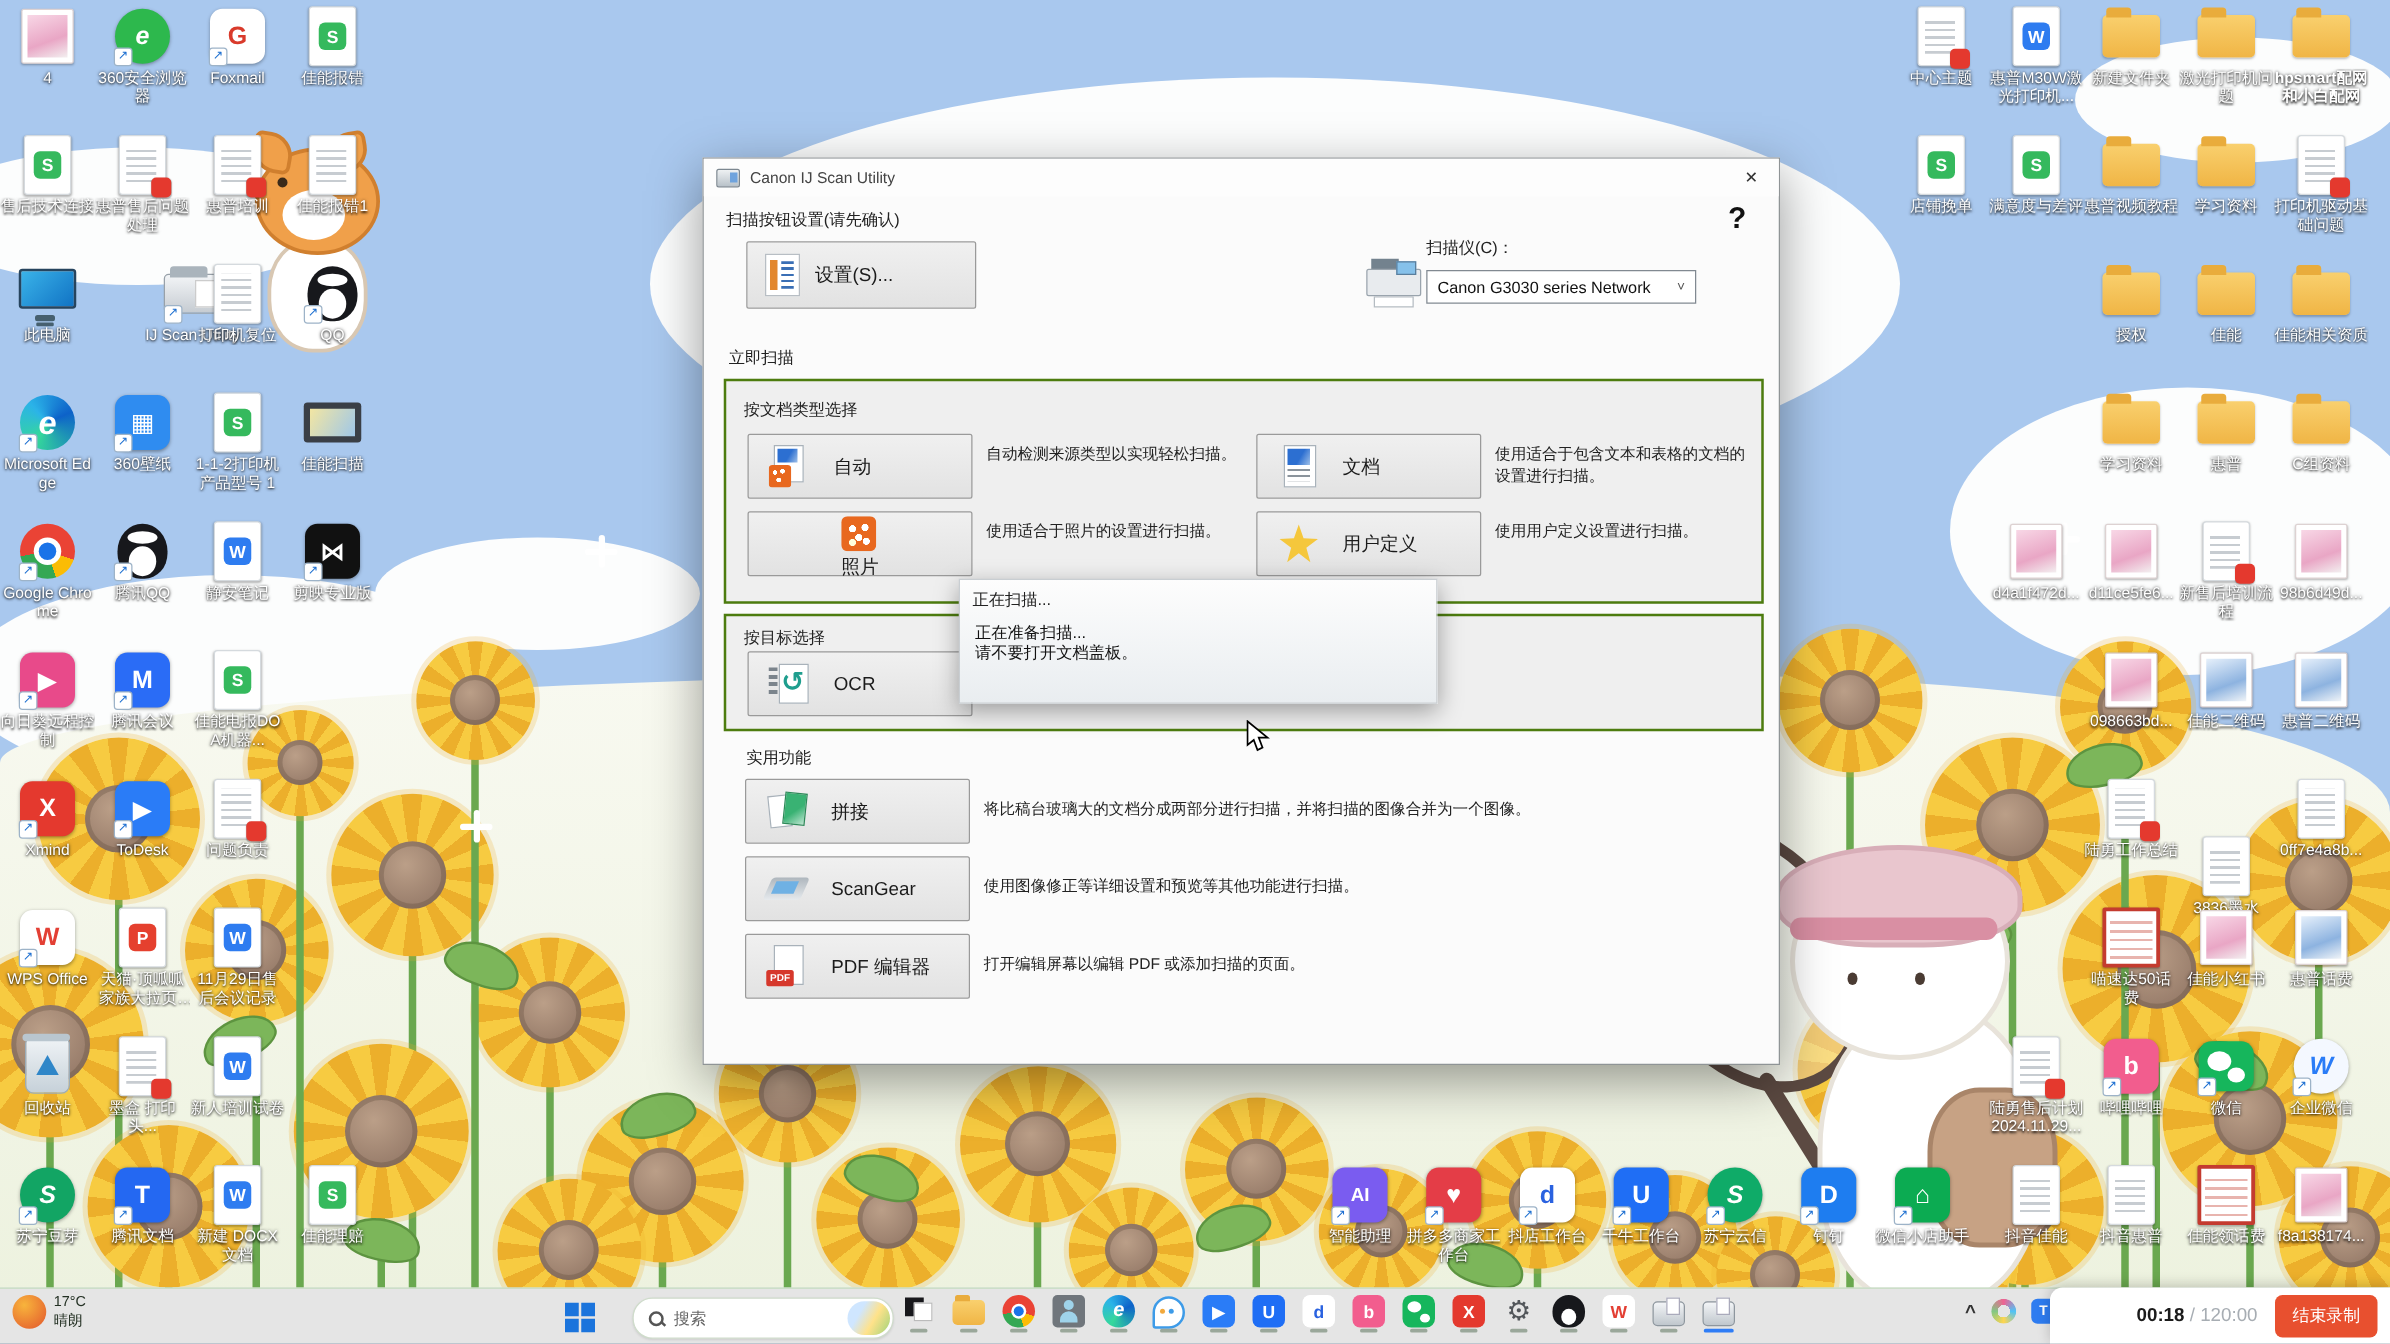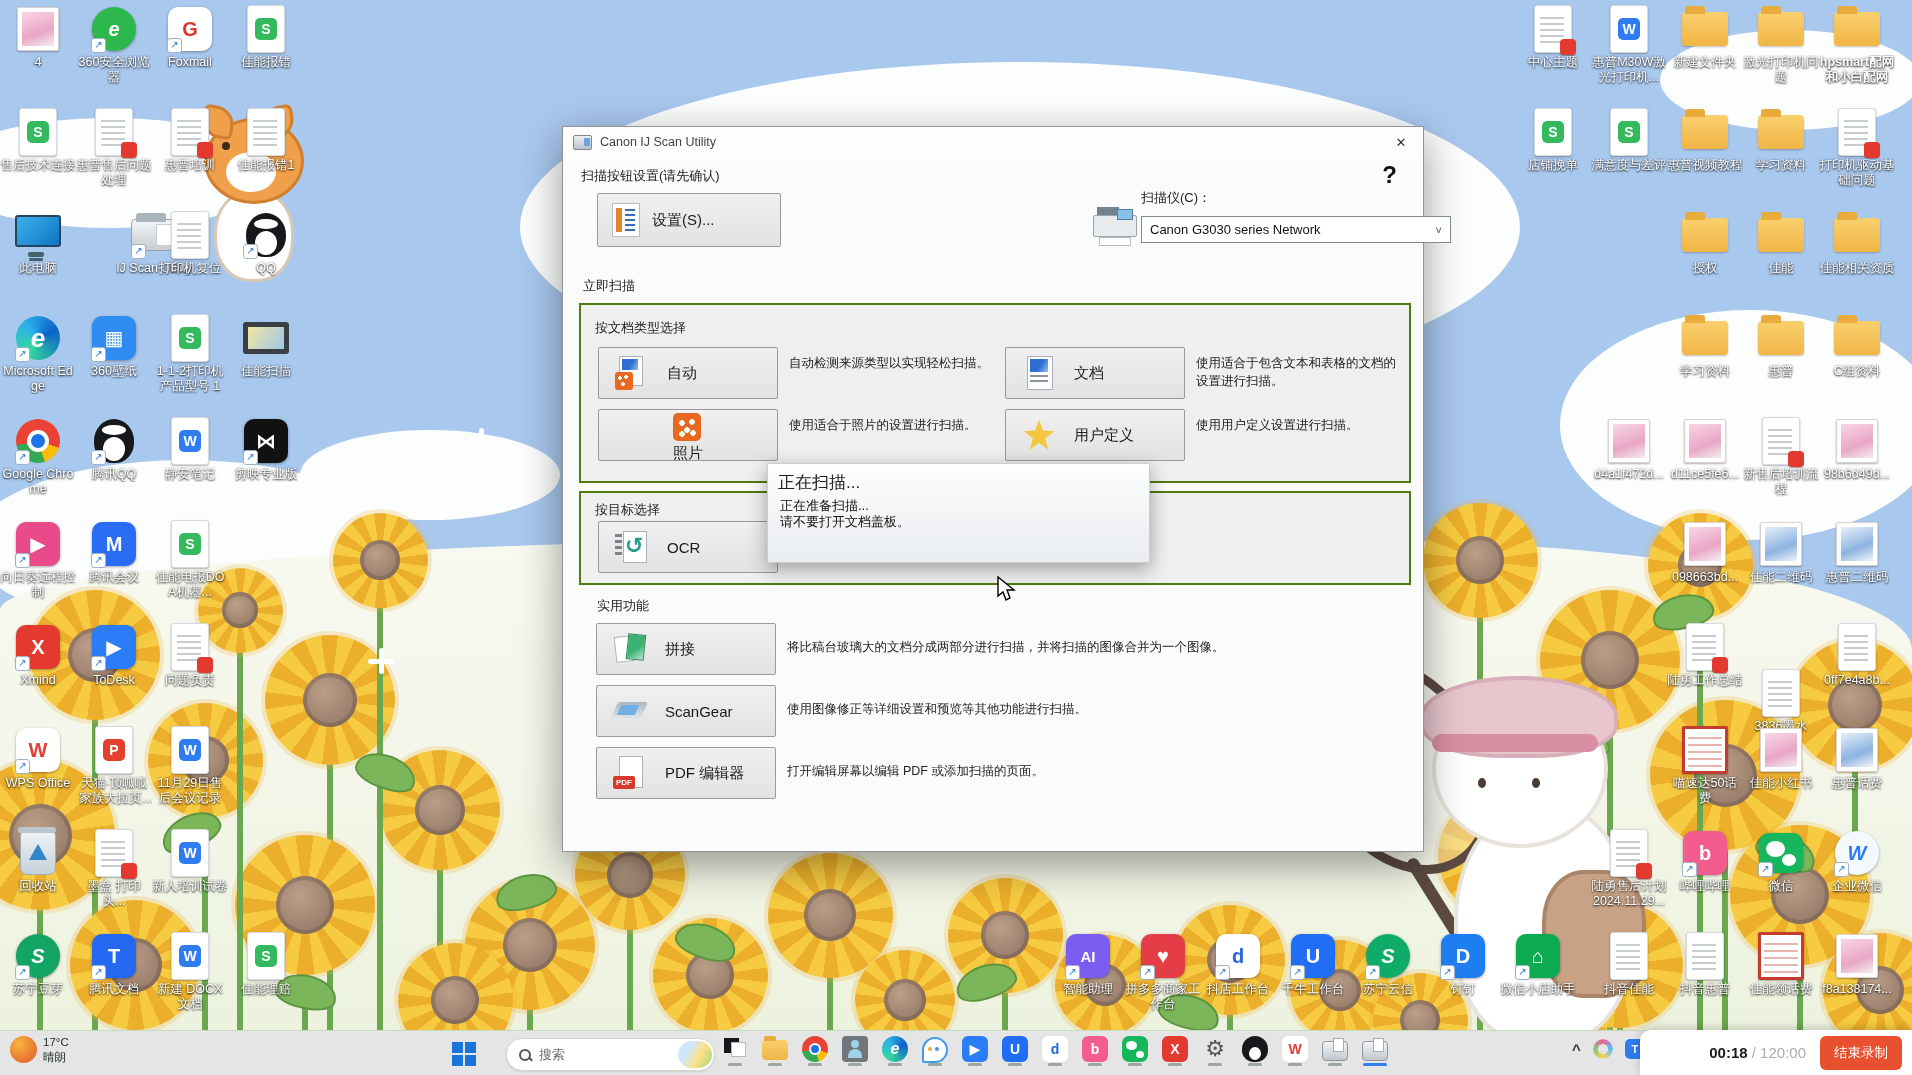--- a/index.html
+++ b/index.html
@@ -110,21 +110,21 @@
   .appico{width:17px;height:13px;margin-left:10px;background:linear-gradient(#eef1f3,#b9c2c9);border:1px solid #7c8790;border-radius:2px;position:relative;}
   .appico::after{content:"";position:absolute;right:1px;top:2px;width:6px;height:8px;background:#6fa3dd;}
   .xbtn{position:absolute;right:0;top:0;width:44px;height:30px;display:flex;align-items:center;justify-content:center;color:#333;font-size:13px;}
   .help{position:absolute;right:26px;top:34px;font-size:24px;font-weight:700;color:#111;}
   .gbtn{position:absolute;background:linear-gradient(#f0f0f0,#e2e2e2);border:1px solid #9a9a9a;border-radius:2px;
     display:flex;align-items:center;cursor:default;}
   .gbtn .bl{font-size:15px;color:#1b1b1b;}
   .panel{position:absolute;left:16px;width:828px;background:#efefef;border:2px solid #4d7c0f;}
   .slab{position:absolute;font-size:13px;color:#222;}
   .desc{position:absolute;width:212px;font-size:12.5px;line-height:1.4;color:#222;}
-  .selbox{position:absolute;left:578px;top:89px;width:310px;height:27px;background:#fff;border:1px solid #818991;
+  .selbox{position:absolute;left:578px;top:89px;width:216px;height:27px;background:#fff;border:1px solid #818991;
     display:flex;align-items:center;padding-left:8px;box-sizing:border-box;font-size:13px;color:#111;}
   .selbox .chev{position:absolute;right:8px;color:#555;font-size:11px;}
   .prn{position:absolute;left:530px;top:78px;width:42px;height:40px;}
   .prn .a{position:absolute;left:0;top:10px;width:42px;height:20px;background:#e8ebee;border:1px solid #9aa4ad;border-radius:2px;}
   .prn .b{position:absolute;left:4px;top:2px;width:22px;height:10px;background:#73828e;}
   .prn .c{position:absolute;right:2px;top:4px;width:14px;height:9px;background:#86c1ea;border:1px solid #5a7e9c;}
   .prn .d{position:absolute;left:6px;top:32px;width:30px;height:7px;background:#fff;border:1px solid #b5bcc2;}
   
   .mi{position:relative;width:34px;height:34px;margin:0 18px 0 16px;flex:none;}
   .mi-set{width:26px;height:32px;background:#fff;border:1px solid #b8bec4;margin:0 12px 0 14px;position:relative;flex:none;}
@@ -150,21 +150,21 @@
   .ic-stitch::before{content:"";position:absolute;left:2px;top:4px;width:16px;height:24px;background:#fff;border:1px solid #a9b2ba;transform:rotate(-6deg);}
   .ic-stitch::after{content:"";position:absolute;left:14px;top:2px;width:16px;height:24px;background:linear-gradient(140deg,#39b273 55%,#bfe6d2);border:1px solid #2d8a59;transform:rotate(6deg);}
   .ic-gear2::before{content:"";position:absolute;left:1px;top:8px;width:30px;height:18px;background:linear-gradient(#aeb6bd,#e6eaed);transform:skewX(-24deg);border-radius:3px;}
   .ic-gear2::after{content:"";position:absolute;left:6px;top:11px;width:18px;height:10px;background:#6fb1e4;transform:skewX(-24deg);}
   .ic-pdf::before{content:"";position:absolute;left:6px;top:0;width:22px;height:30px;background:#fff;border:1px solid #a9b2ba;}
   .ic-pdf::after{content:"PDF";position:absolute;left:0;bottom:1px;background:#d6382c;color:#fff;font-weight:700;font-size:8px;
     padding:2px 3px;border-radius:2px;}
   
   .pop{position:absolute;left:204px;top:336px;width:381px;height:98px;z-index:5;
     background:linear-gradient(180deg,#fdfdfd,#e9edf0);border:1px solid #c9ced2;box-shadow:0 6px 18px rgba(0,0,0,.35);}
-  .pop .pt{position:absolute;left:10px;top:7px;font-size:17px;color:#222;}
+  .pop .pt{position:absolute;left:10px;top:7px;font-size:13px;color:#222;}
   .pop .p1{position:absolute;left:12px;top:33px;font-size:13px;color:#111;}
   .pop .p2{position:absolute;left:12px;top:49px;font-size:13px;color:#111;}
   
   .cursor{position:absolute;left:997px;top:576px;z-index:9;}
   
   .tb-bar{position:absolute;left:0;top:1030px;width:1912px;height:45px;background:#e5e5e5;
     border-top:1px solid #c4dcbf;display:flex;align-items:center;}
   .weather{position:absolute;left:10px;top:4px;display:flex;align-items:center;}
   .wico{width:27px;height:27px;border-radius:50%;background:radial-gradient(circle at 35% 30%,#f8b43c,#e2562c);margin-right:6px;}
   .wtxt{font-size:11.5px;color:#243124;line-height:1.3;}

